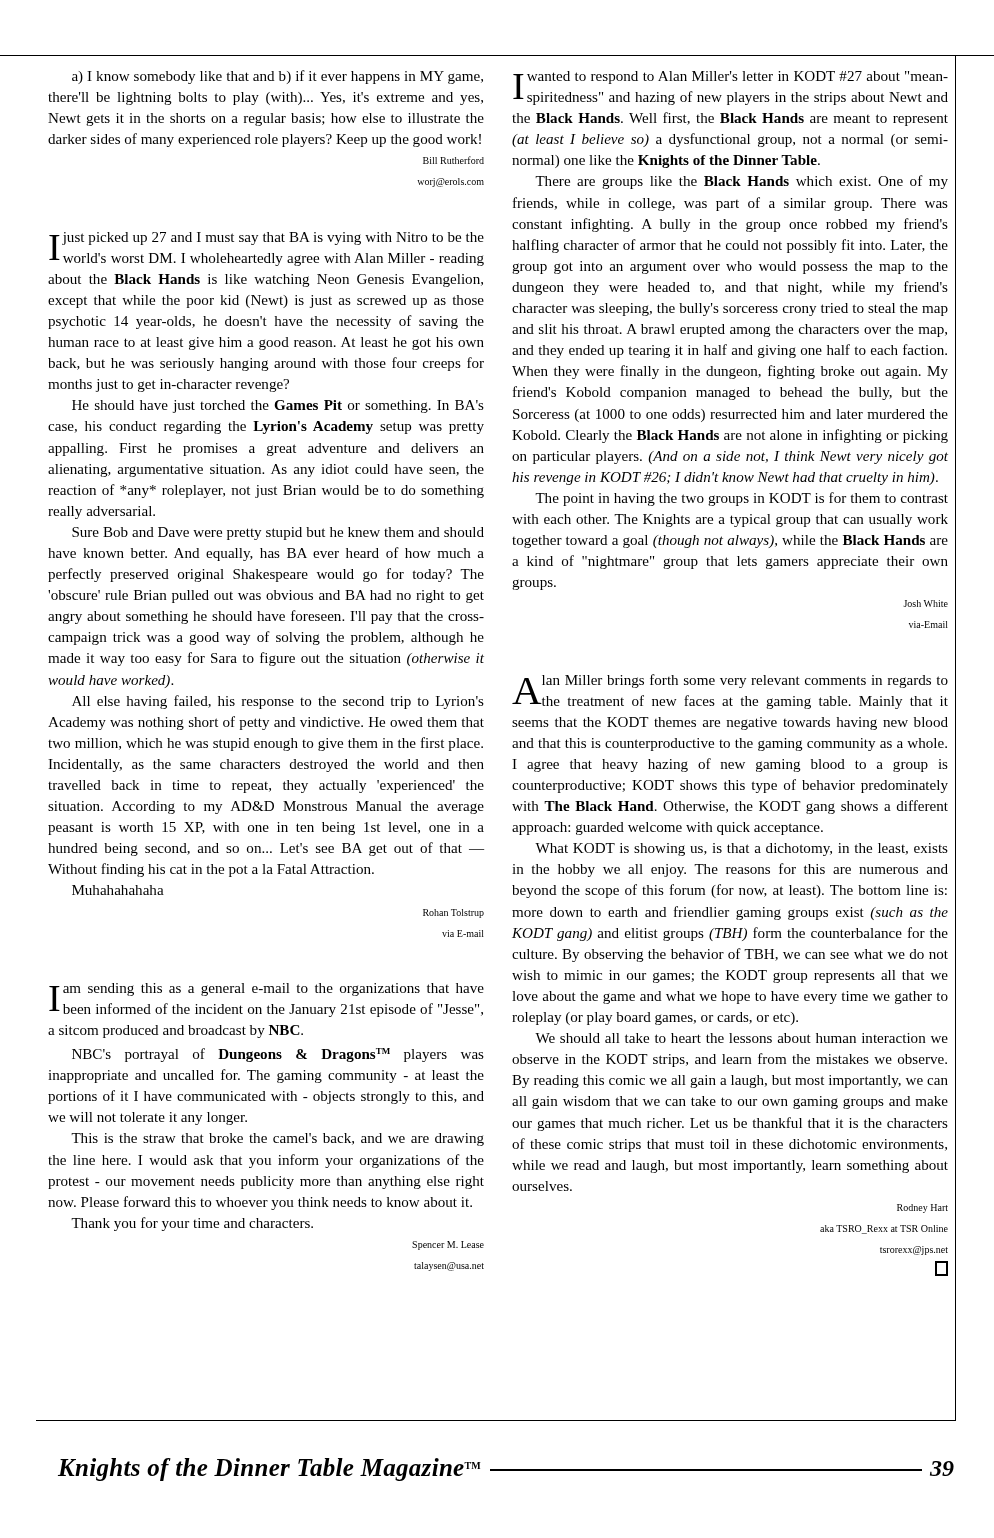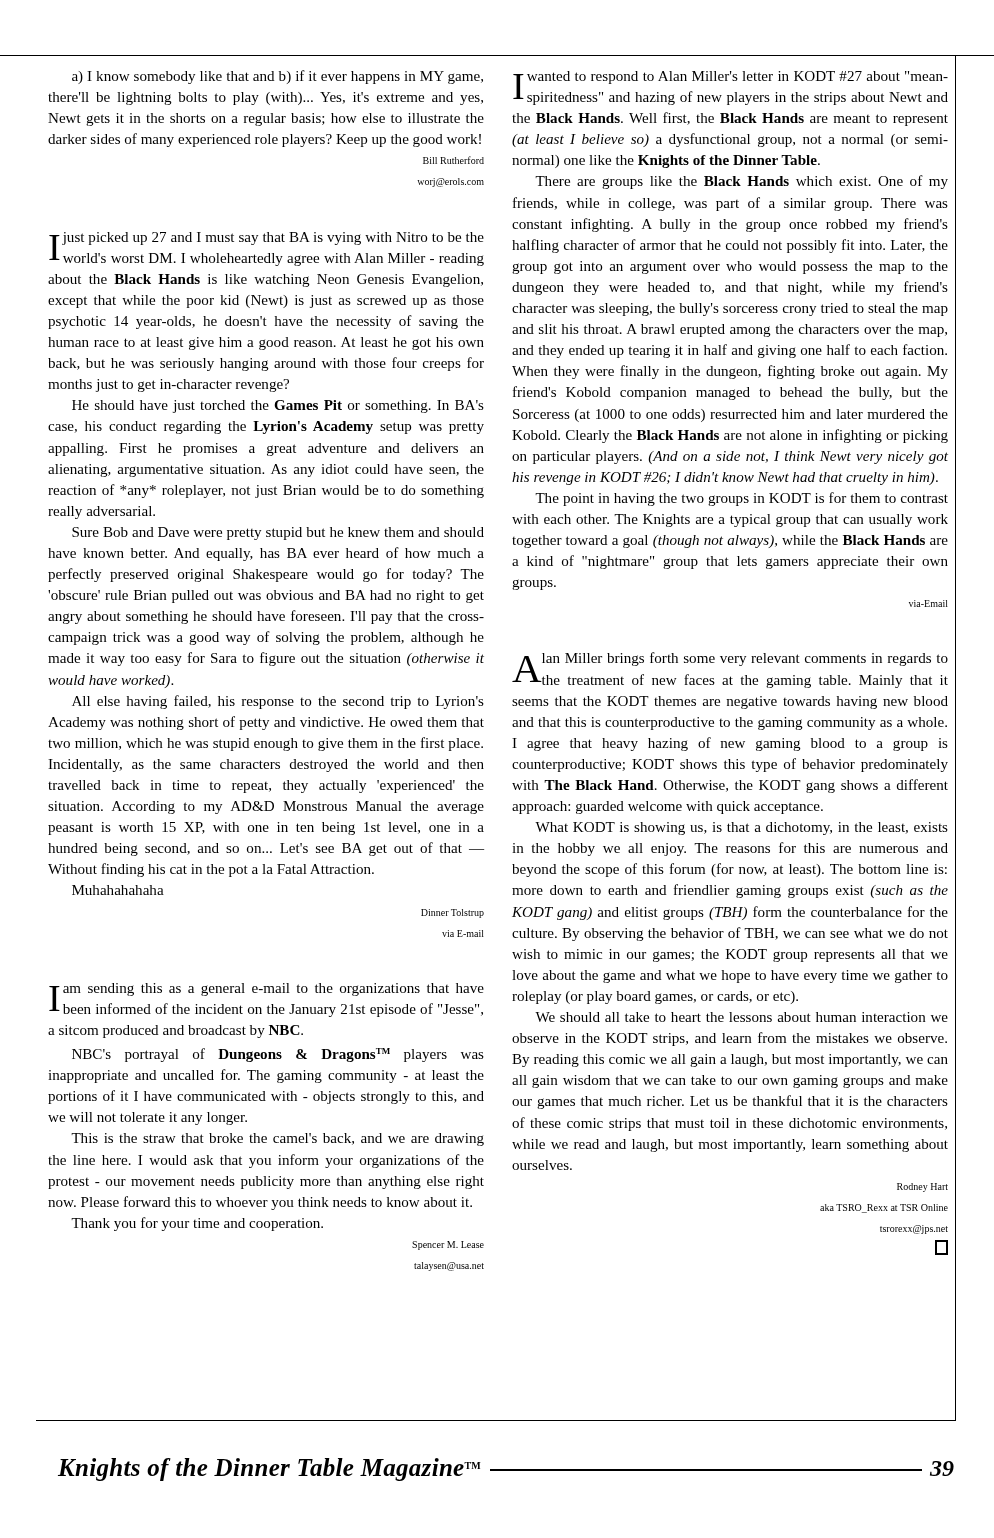--- a/index.html
+++ b/index.html
@@ -177,43 +177,44 @@
       </div>
 
       <div class="gap-lg"></div>
 
       <div>
         <p class="dropcap"><span class="dc">I</span><span> just picked up 27 and I must say that BA is vying with Nitro to be the world's worst DM.  I wholeheartedly agree with Alan Miller - reading about the </span><b>Black Hands</b><span> is like watching Neon Genesis Evangelion, except that while the poor kid (Newt) is just as screwed up as those psychotic 14 year-olds, he doesn't have the necessity of saving the human race to at least give him a good reason.  At least he got his own back, but he was seriously hanging around with those four creeps for months just to get in-character revenge?</span></p>
         <p><span> He should have just torched the </span><b>Games Pit</b><span> or something.  In BA's case, his conduct regarding the </span><b>Lyrion's Academy</b><span> setup was pretty appalling.  First he promises a great adventure and delivers an alienating, argumentative situation.  As any idiot could have seen, the reaction of *any* roleplayer, not just Brian would be to do something really adversarial.</span></p>
         <p><span>Sure Bob and Dave were pretty stupid but he knew them and should have known better.  And equally, has BA ever heard of how much a perfectly preserved original Shakespeare would go for today?  The 'obscure' rule Brian pulled out was obvious and BA had no right to get angry about something he should have foreseen.  I'll pay that the cross-campaign trick was a good way of solving the problem, although he made it way too easy for Sara to figure out the situation </span><i>(otherwise it would have worked)</i><span>.</span></p>
         <p>All else having failed, his response to the second trip to Lyrion's Academy was nothing short of petty and vindictive.  He owed them that two million, which he was stupid enough to give them in the first place.  Incidentally, as the same characters destroyed the world and then travelled back in time to repeat, they actually 'experienced' the situation.  According to my AD&amp;D Monstrous Manual the average peasant is worth 15 XP, with one in ten being 1st level, one in a hundred being second, and so on...  Let's see BA get out of that — Without finding his cat in the pot a la Fatal Attraction.</p>
         <p>Muhahahahaha</p>
-        <p class="sig">Dinner Tolstrup</p>
+        <p class="sig">Rohan Tolstrup</p>
         <p class="sig">via E-mail</p>
       </div>
 
       <div class="gap-lg"></div>
 
       <div>
         <p class="dropcap"><span class="dc">I</span><span> am sending this as a general e-mail to the organizations that have been informed of the incident on the January 21st episode of "Jesse", a sitcom produced and broadcast by </span><b>NBC</b><span>.</span></p>
         <p><span>NBC's portrayal of </span><b>Dungeons &amp; Dragons</b><b style="font-size:9px;vertical-align:5px;">TM</b><span> players was inappropriate and uncalled for. The gaming community - at least the portions of it I have communicated with - objects strongly to this, and we will not tolerate it any longer.</span></p>
         <p>This is the straw that broke the camel's back, and we are drawing the line here. I would ask that you inform your organizations of the protest - our movement needs publicity more than anything else right now. Please forward this to whoever you think needs to know about it.</p>
-        <p>Thank you for your time and cooperation.</p>
+        <p>Thank you for your time and characters.</p>
         <p class="sig">Spencer M. Lease</p>
         <p class="sig">talaysen@usa.net</p>
       </div>
 
     </div>
 
     <div class="col">
 
       <div>
         <p class="dropcap"><span class="dc">I</span><span> wanted to respond to Alan Miller's letter in KODT #27 about "mean-spiritedness" and hazing of new players in the strips about Newt and the </span><b>Black Hands</b><span>.  Well first, the </span><b>Black Hands</b><span> are meant to represent </span><i>(at least I believe so)</i><span> a dysfunctional group, not a normal (or semi-normal) one like the </span><b>Knights of the Dinner Table</b><span>.</span></p>
         <p><span>There are groups like the </span><b>Black Hands</b><span> which exist.  One of my friends, while in college, was part of a similar group.  There was constant infighting.  A bully in the group once robbed my friend's halfling character of armor that he could not possibly fit into.  Later, the group got into an argument over who would possess the map to the dungeon they were headed to, and that night, while my friend's character was sleeping, the bully's sorceress crony tried to steal the map and slit his throat.  A brawl erupted among the characters over the map, and they ended up tearing it in half and giving one half to each faction.  When they were finally in the dungeon, fighting broke out again.  My friend's Kobold companion managed to behead the bully, but the Sorceress (at 1000 to one odds) resurrected him and later murdered the Kobold.  Clearly the </span><b>Black Hands</b><span> are not alone in infighting or picking on particular players.  </span><i>(And on a side not, I think Newt very nicely got his revenge in KODT #26; I didn't know Newt had that cruelty in him)</i><span>.</span></p>
         <p><span>The point in having the two groups in KODT is for them to contrast with each other.  The Knights are a typical group that can usually work together toward a goal </span><i>(though not always)</i><span>, while the </span><b>Black Hands</b><span> are a kind of "nightmare" group that lets gamers appreciate their own groups.</span></p>
+        <p class="sig">Josh White</p>
         <p class="sig">via-Email</p>
       </div>
 
       <div class="gap-lg"></div>
 
       <div>
         <p class="dropcap capA"><span class="dc">A</span><span>lan Miller brings forth some very relevant comments in regards to the treatment of new faces at the gaming table.  Mainly that it seems that the KODT themes are negative towards having new blood and that this is counterproductive to the gaming community as a whole.  I agree that heavy hazing of new gaming blood to a group is counterproductive; KODT shows this type of behavior predominately with </span><b>The Black Hand</b><span>.  Otherwise, the KODT gang shows a different approach:  guarded welcome with quick acceptance.</span></p>
         <p><span>What KODT is showing us, is that a dichotomy, in the least, exists in the hobby we all enjoy.   The reasons for this are numerous and beyond the scope of this forum (for now, at least).  The bottom line is:  more down to earth and friendlier gaming groups exist </span><i>(such as the KODT gang)</i><span> and elitist groups </span><i>(TBH)</i><span> form the counterbalance for the culture.  By observing the behavior of TBH, we can see what we do not wish to mimic in our games; the KODT group represents all that we love about the game and what we hope to have every time we gather to roleplay (or play board games, or cards, or etc).</span></p>
         <p>We should all take to heart the lessons about human interaction we observe in the KODT strips, and learn from the mistakes we observe.  By reading this comic we all gain a laugh, but most importantly, we can all gain wisdom that we can take to our own gaming groups and make our games that much richer.  Let us be thankful that it is the characters of these comic strips that must toil in these dichotomic environments, while we read and laugh, but most importantly, learn something about ourselves.</p>
         <p class="sig">Rodney Hart</p>

